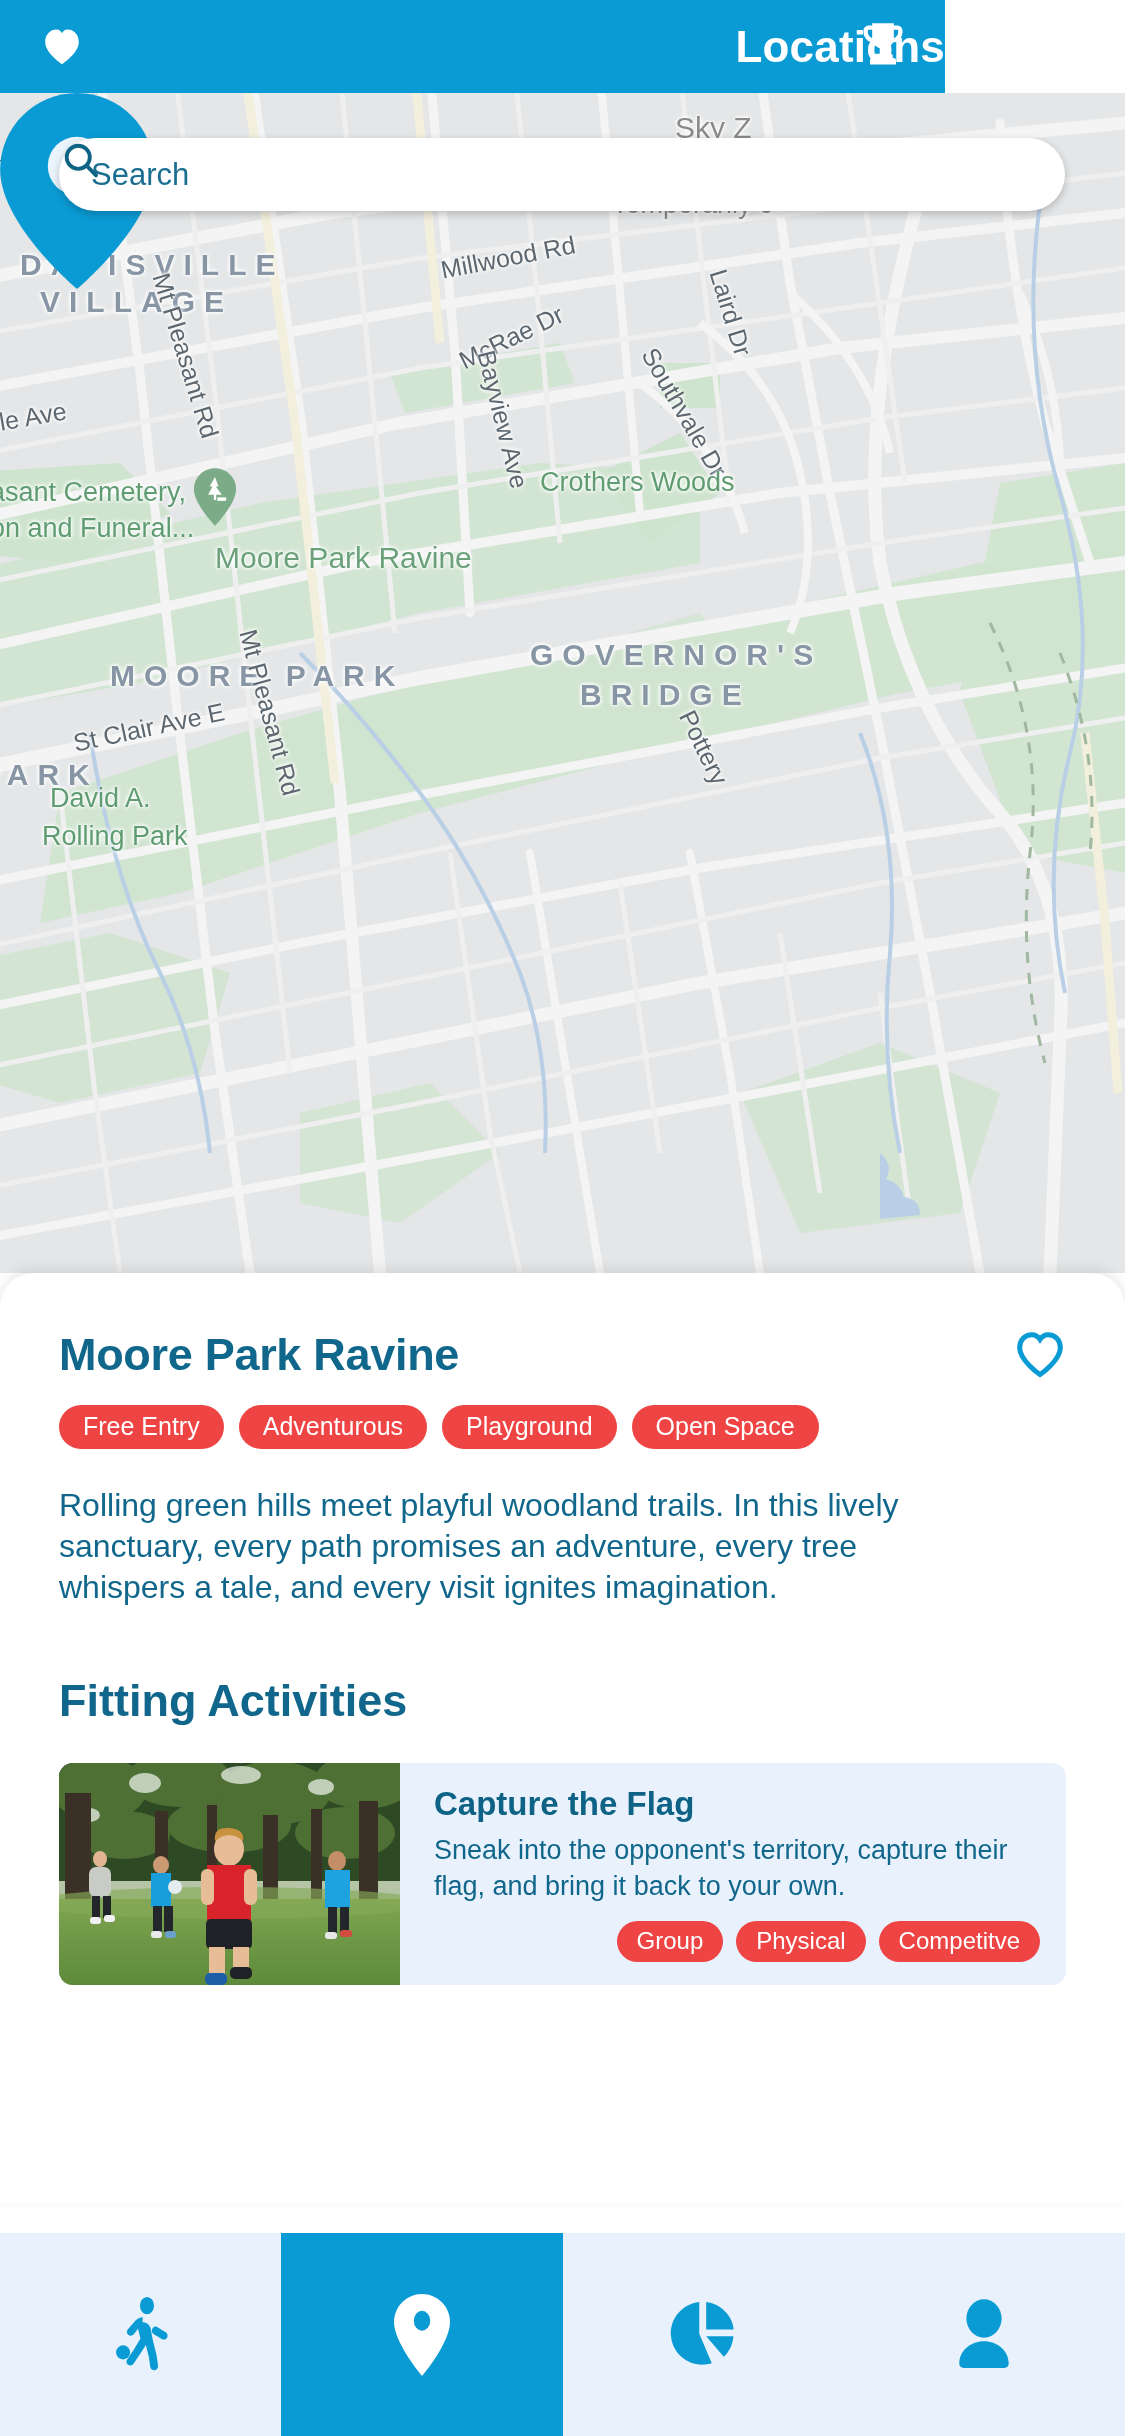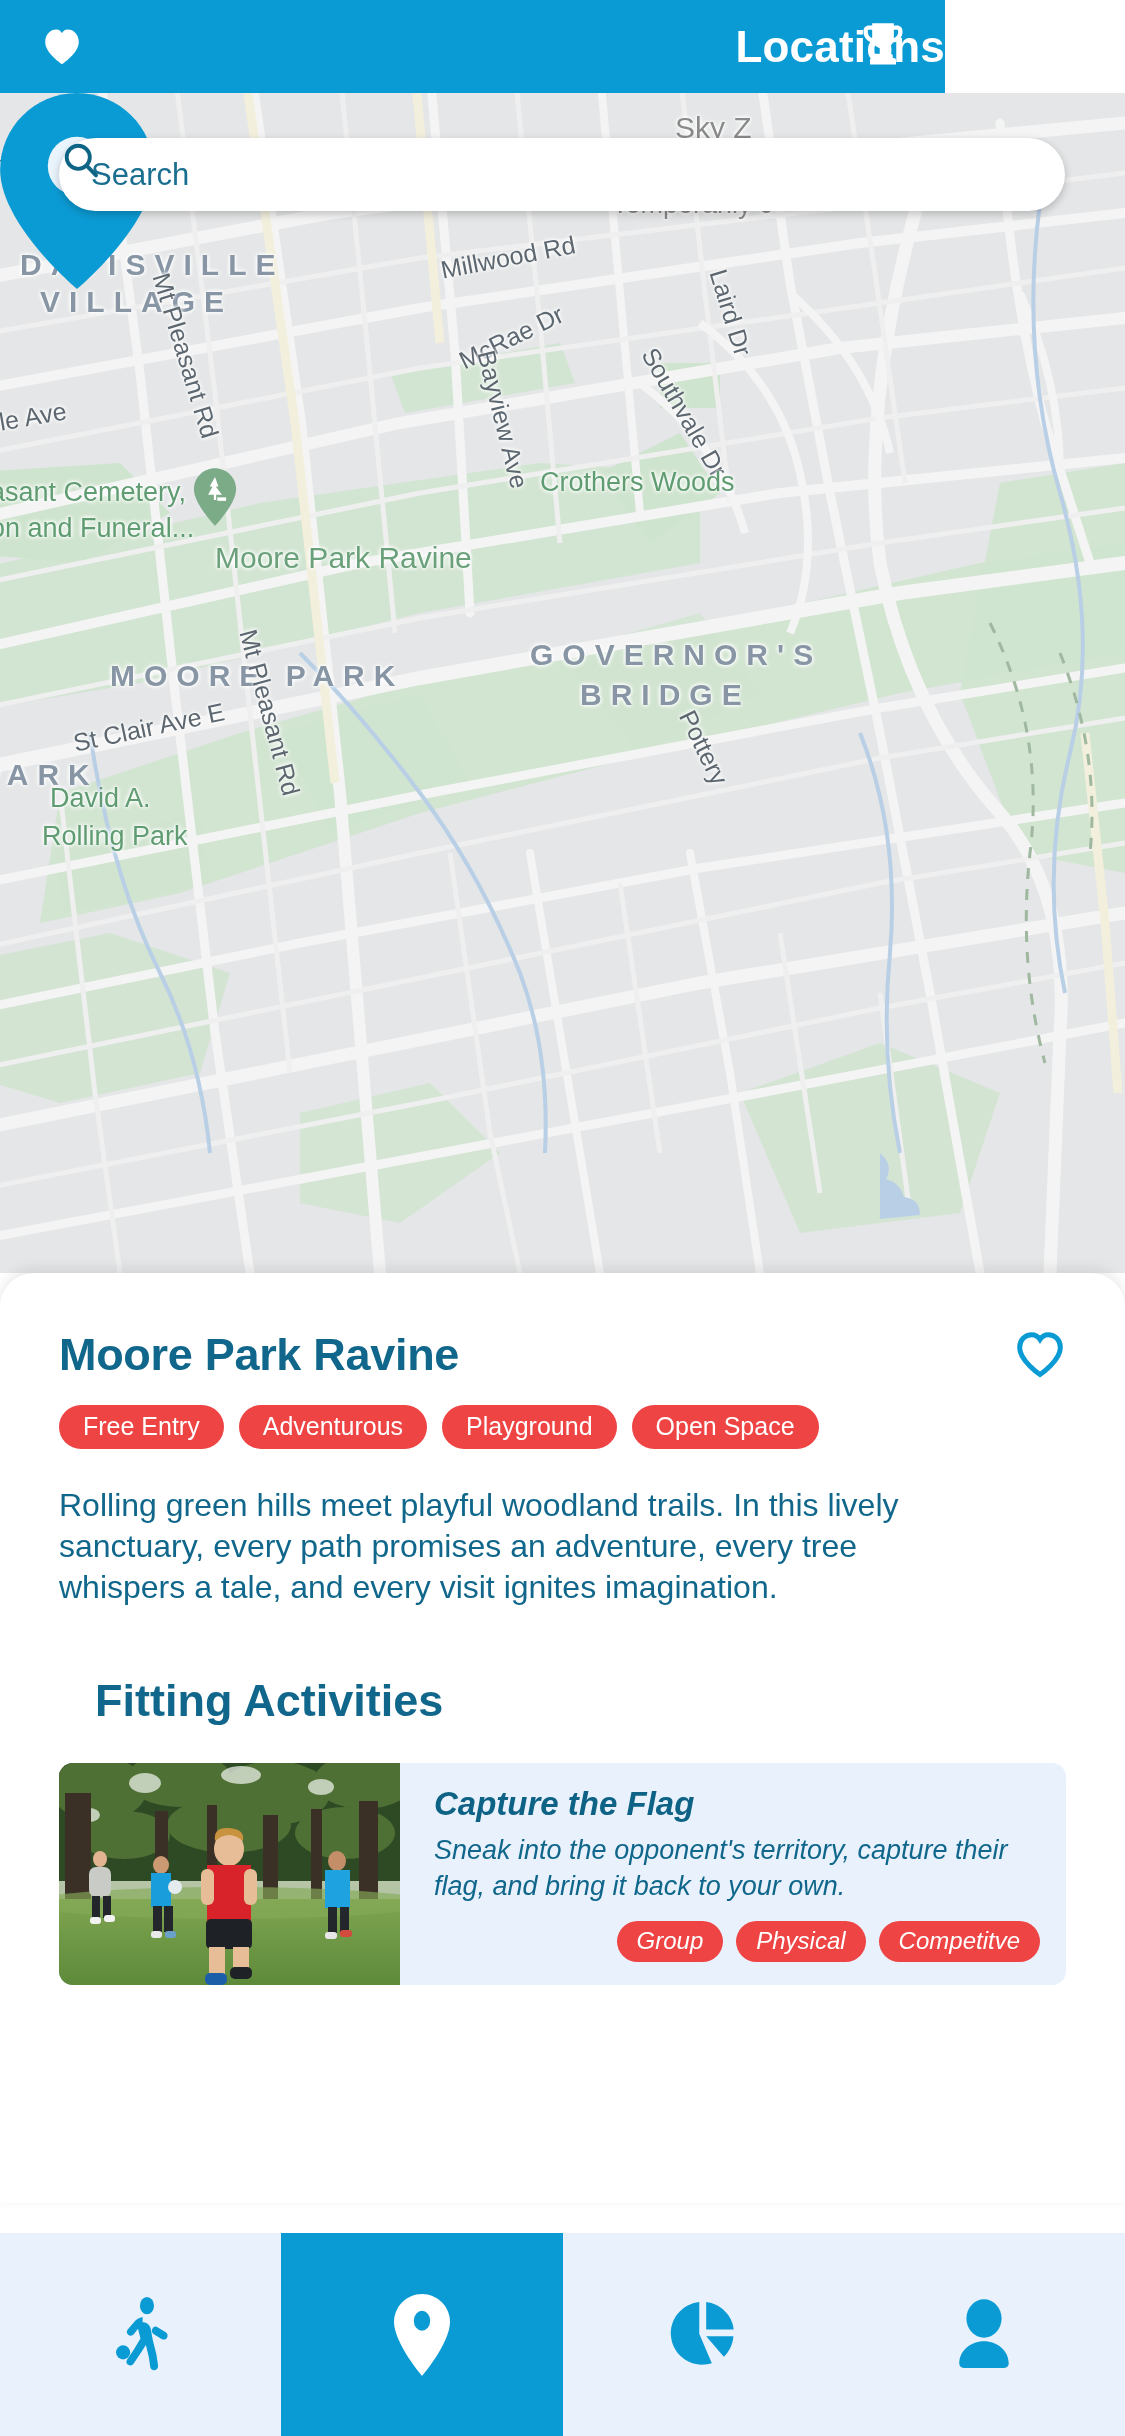--- a/index.html
+++ b/index.html
@@ -72,27 +72,27 @@
   .chip {
     background:#ef4444; color:#ffffff; border-radius:26px;
     padding:9px 24px 10px 24px; font-size:25px; line-height:1;
     white-space:nowrap; border:none; font-family:"Liberation Sans", sans-serif;
   }
   .desc {
     padding:36px 59px 0 59px; font-size:32px; line-height:1.28;
     color:#10678b; max-width:1030px;
   }
   .section-title {
-    padding:67px 59px 0 59px; font-size:45px; font-weight:bold; color:#10678b;margin-left:36px;
+    padding:67px 59px 0 59px; font-size:45px; font-weight:bold; color:#10678b;
   }
 
   
   .activity-card {
     margin:36px 59px 0 59px; width:1007px; height:222px;
-    background:#e9f2fc; border-radius:14px; display:flex; overflow:hidden;font-style:italic;
+    background:#e9f2fc; border-radius:14px; display:flex; overflow:hidden;
   }
   .activity-thumb { width:341px; height:222px; position:relative; overflow:hidden; flex:none; }
   .activity-body { flex:1; padding:22px 26px 0 34px; }
   .activity-name { font-size:33px; font-weight:bold; color:#0d6285; }
   .activity-desc {
     margin-top:10px; font-size:27px; line-height:1.33; color:#10678b;
   }
   .activity-chips { display:flex; gap:13px; margin-top:16px;justify-content:flex-end; }
   .activity-chips .chip { font-size:24px; padding:8px 20px 9px 20px; }
 

